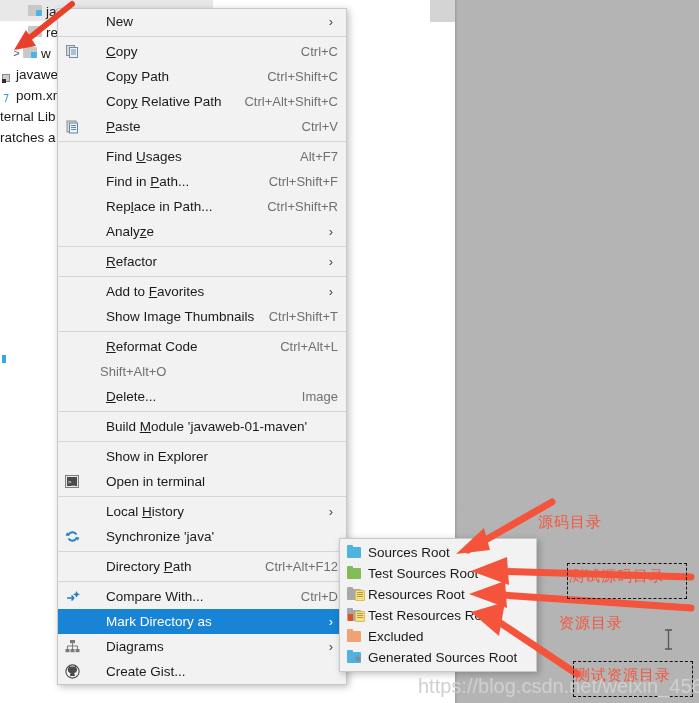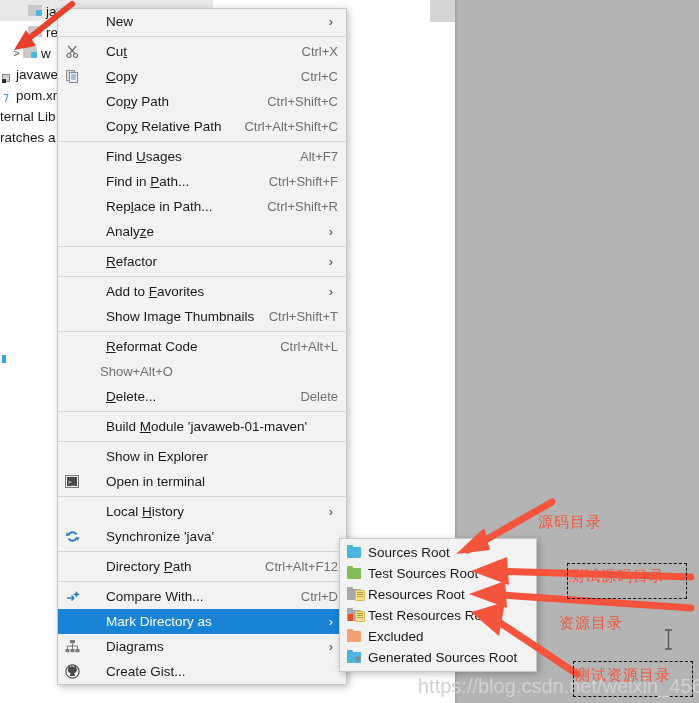--- a/index.html
+++ b/index.html
@@ -133,34 +133,20 @@
   <div class="mi">
     <span class="ic"></span>
     <span class="tx">New</span>
     <span class="arw">›</span>
   </div>
   <div class="sep"></div>
 
   <div class="mi">
     <span class="ic">
       <svg width="15" height="15" viewBox="0 0 15 15">
-          <g stroke="#6e6e6e" stroke-width="1.2" fill="none">
-            <circle cx="4" cy="11.5" r="2"></circle>
-            <circle cx="10.5" cy="11.5" r="2"></circle>
-            <line x1="3.2" y1="2" x2="10.2" y2="10"></line>
-            <line x1="11.3" y1="2" x2="4.3" y2="10"></line>
-          </g>
-        </svg>
-    </span>
-    <span class="tx">Cu<u class="k">t</u></span>
-    <span class="sc">Ctrl+X</span>
-  </div>
-  <div class="mi">
-    <span class="ic">
-      <svg width="15" height="15" viewBox="0 0 15 15">
           <rect x="1.5" y="1.5" width="8" height="10" fill="#d9d9d9" stroke="#8f8f8f"></rect>
           <rect x="4.5" y="3.5" width="8" height="10" fill="#f0f0f0" stroke="#6b8fb5"></rect>
           <g stroke="#6b8fb5" stroke-width="1">
             <line x1="6" y1="6" x2="11" y2="6"></line>
             <line x1="6" y1="8" x2="11" y2="8"></line>
             <line x1="6" y1="10" x2="11" y2="10"></line>
           </g>
         </svg>
     </span>
     <span class="tx"><u class="k">C</u>opy</span>
@@ -169,20 +155,35 @@
   <div class="mi">
     <span class="ic"></span>
     <span class="tx">Co<u class="k">p</u>y Path</span>
     <span class="sc">Ctrl+Shift+C</span>
   </div>
   <div class="mi">
     <span class="ic"></span>
     <span class="tx">Cop<u class="k">y</u> Relative Path</span>
     <span class="sc">Ctrl+Alt+Shift+C</span>
   </div>
+  <div class="mi">
+    <span class="ic">
+      <svg width="15" height="15" viewBox="0 0 15 15">
+          <rect x="2" y="2" width="9" height="11" fill="#d9d9d9" stroke="#8f8f8f"></rect>
+          <rect x="4.5" y="4" width="8" height="10" fill="#eef4fa" stroke="#5b87b8"></rect>
+          <g stroke="#5b87b8" stroke-width="1">
+            <line x1="6" y1="6.5" x2="11" y2="6.5"></line>
+            <line x1="6" y1="8.5" x2="11" y2="8.5"></line>
+            <line x1="6" y1="10.5" x2="11" y2="10.5"></line>
+          </g>
+        </svg>
+    </span>
+    <span class="tx"><u class="k">P</u>aste</span>
+    <span class="sc">Ctrl+V</span>
+  </div>
   <div class="sep"></div>
 
   <div class="mi">
     <span class="ic"></span>
     <span class="tx">Find <u class="k">U</u>sages</span>
     <span class="sc">Alt+F7</span>
   </div>
   <div class="mi">
     <span class="ic"></span>
     <span class="tx">Find in <u class="k">P</u>ath...</span>
@@ -219,26 +220,26 @@
   </div>
   <div class="sep"></div>
 
   <div class="mi">
     <span class="ic"></span>
     <span class="tx"><u class="k">R</u>eformat Code</span>
     <span class="sc">Ctrl+Alt+L</span>
   </div>
   <div class="mi">
     <span class="ic"></span>
-    <span class="sc">Show+Alt+O</span>
+    <span class="sc">Shift+Alt+O</span>
   </div>
   <div class="mi">
     <span class="ic"></span>
     <span class="tx"><u class="k">D</u>elete...</span>
-    <span class="sc">Delete</span>
+    <span class="sc">Image</span>
   </div>
   <div class="sep"></div>
 
   <div class="mi">
     <span class="ic"></span>
     <span class="tx">Build <u class="k">M</u>odule 'javaweb-01-maven'</span>
   </div>
   <div class="sep"></div>
 
   <div class="mi">

